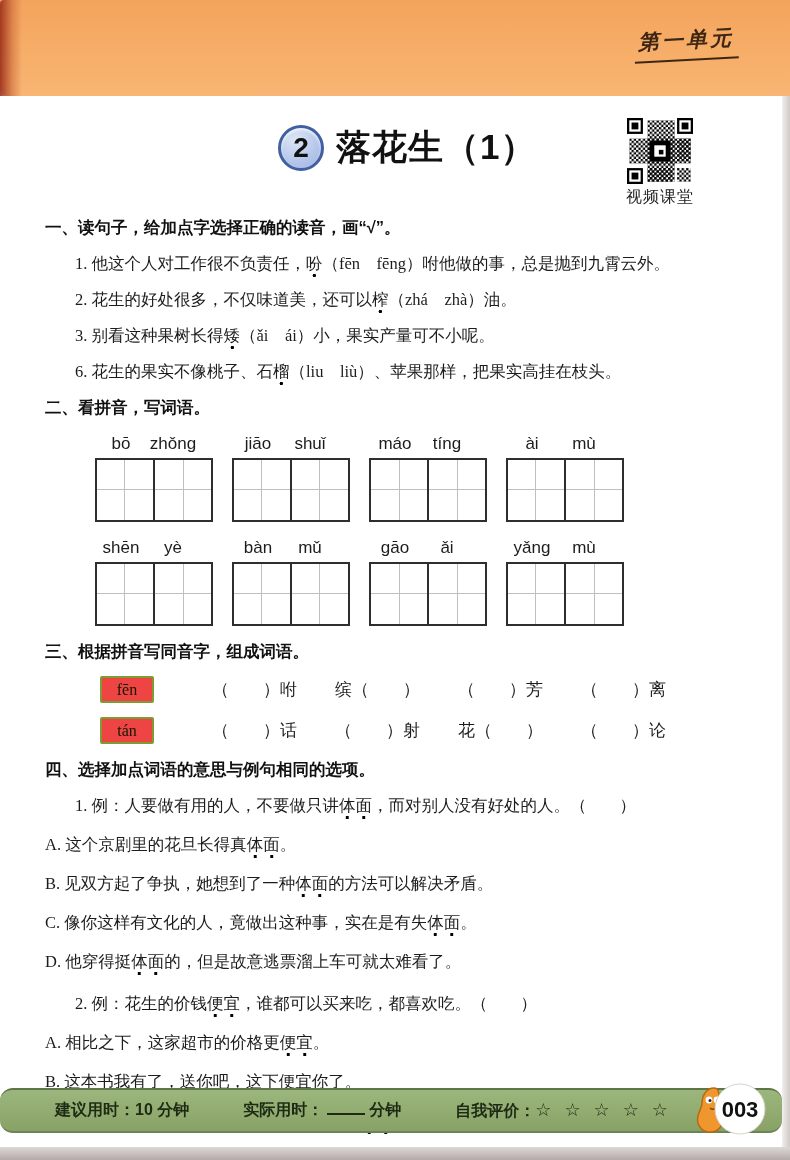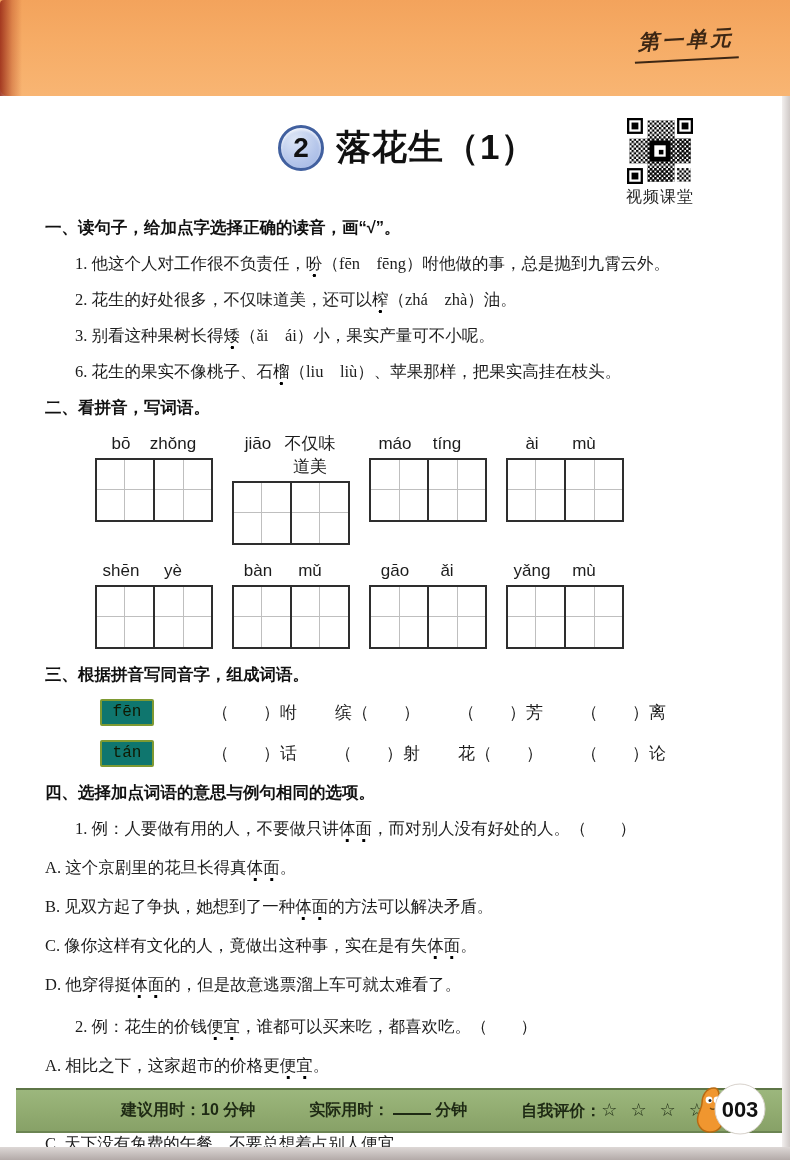--- a/index.html
+++ b/index.html
@@ -58,36 +58,36 @@
   .grid-cell {
     flex:1;
     background-image:
       linear-gradient(to right, transparent calc(50% - .5px), #bfbfbf calc(50% - .5px), #bfbfbf calc(50% + .5px), transparent calc(50% + .5px)),
       linear-gradient(to bottom, transparent calc(50% - .5px), #bfbfbf calc(50% - .5px), #bfbfbf calc(50% + .5px), transparent calc(50% + .5px));
   }
   .grid-cell + .grid-cell { border-left:2px solid #2e2e2e; }
   
   .homophone-row { display:flex; align-items:center; margin-left:55px; margin-bottom:14px; font-size:17px; }
   .pinyin-badge {
-    width:54px; height:27px; background:#0f766e; border:2px solid #7e9a33; border-radius:2px;
+    width:54px; height:27px; background:#ef4444; border:2px solid #7e9a33; border-radius:2px;
     display:flex; align-items:center; justify-content:center;
-    font-family:Liberation Mono, monospace; font-size:16px; color:#101800; margin-right:58px;
+    font-family:Liberation Serif, serif; font-size:16px; color:#101800; margin-right:58px;
   }
   .homophone-row .hw { margin-right:38px; }
   
   .q-example { margin-left:30px; margin-bottom:15px; }
   .q-option { margin-bottom:15px; }
   .s4 .q-example, .s4 .q-option { line-height:24px; }
   
   .footer-bar {
-    position:absolute; left:16px; right:8px; top:1088px; height:45px;
+    position:absolute; left:0; right:8px; top:1088px; height:45px;
     background:linear-gradient(180deg,#9cb77d 0%, #91ab70 55%, #87a167 100%);
     border-top:2px solid #5e7547; border-bottom:2px solid #6b8452;
-    display:flex; align-items:center; padding-left:105px; gap:54px;
-    font-family:"Liberation Sans", sans-serif; font-weight:bold; font-size:16px; color:#1e2a14;
+    display:flex; align-items:center; padding-left:55px; gap:54px;
+    font-family:"Liberation Sans", sans-serif; font-weight:bold; font-size:16px; color:#1e2a14;border-radius:13px;
   }
   .blank-line { display:inline-block; width:38px; border-bottom:2px solid #1e2a14; height:14px; margin:0 4px; }
   .stars { letter-spacing:4px; font-weight:normal; font-size:18px; }
   .mascot { position:absolute; right:22px; top:1078px; width:84px; height:62px; }
   
   .page-edge-bottom { position:absolute; bottom:0; left:0; right:0; height:13px;
     background:linear-gradient(180deg,#ddd8d6,#b3aaa8); }
   .page-edge-right { position:absolute; top:96px; right:0; width:8px; bottom:13px;
     background:linear-gradient(to right,#f2efee,#cfc9c7); }
 </style>
@@ -155,21 +155,21 @@
             <span>zhǒng</span>
           </div>
         <div class="grid-box">
             <div class="grid-cell"></div>
             <div class="grid-cell"></div>
           </div>
       </div>
       <div class="word-grid">
         <div class="pinyin-label">
             <span>jiāo</span>
-            <span>不仅味道美</span>
+            <span>shuǐ</span>
           </div>
         <div class="grid-box">
             <div class="grid-cell"></div>
             <div class="grid-cell"></div>
           </div>
       </div>
       <div class="word-grid">
         <div class="pinyin-label">
             <span>máo</span>
             <span>tíng</span>

